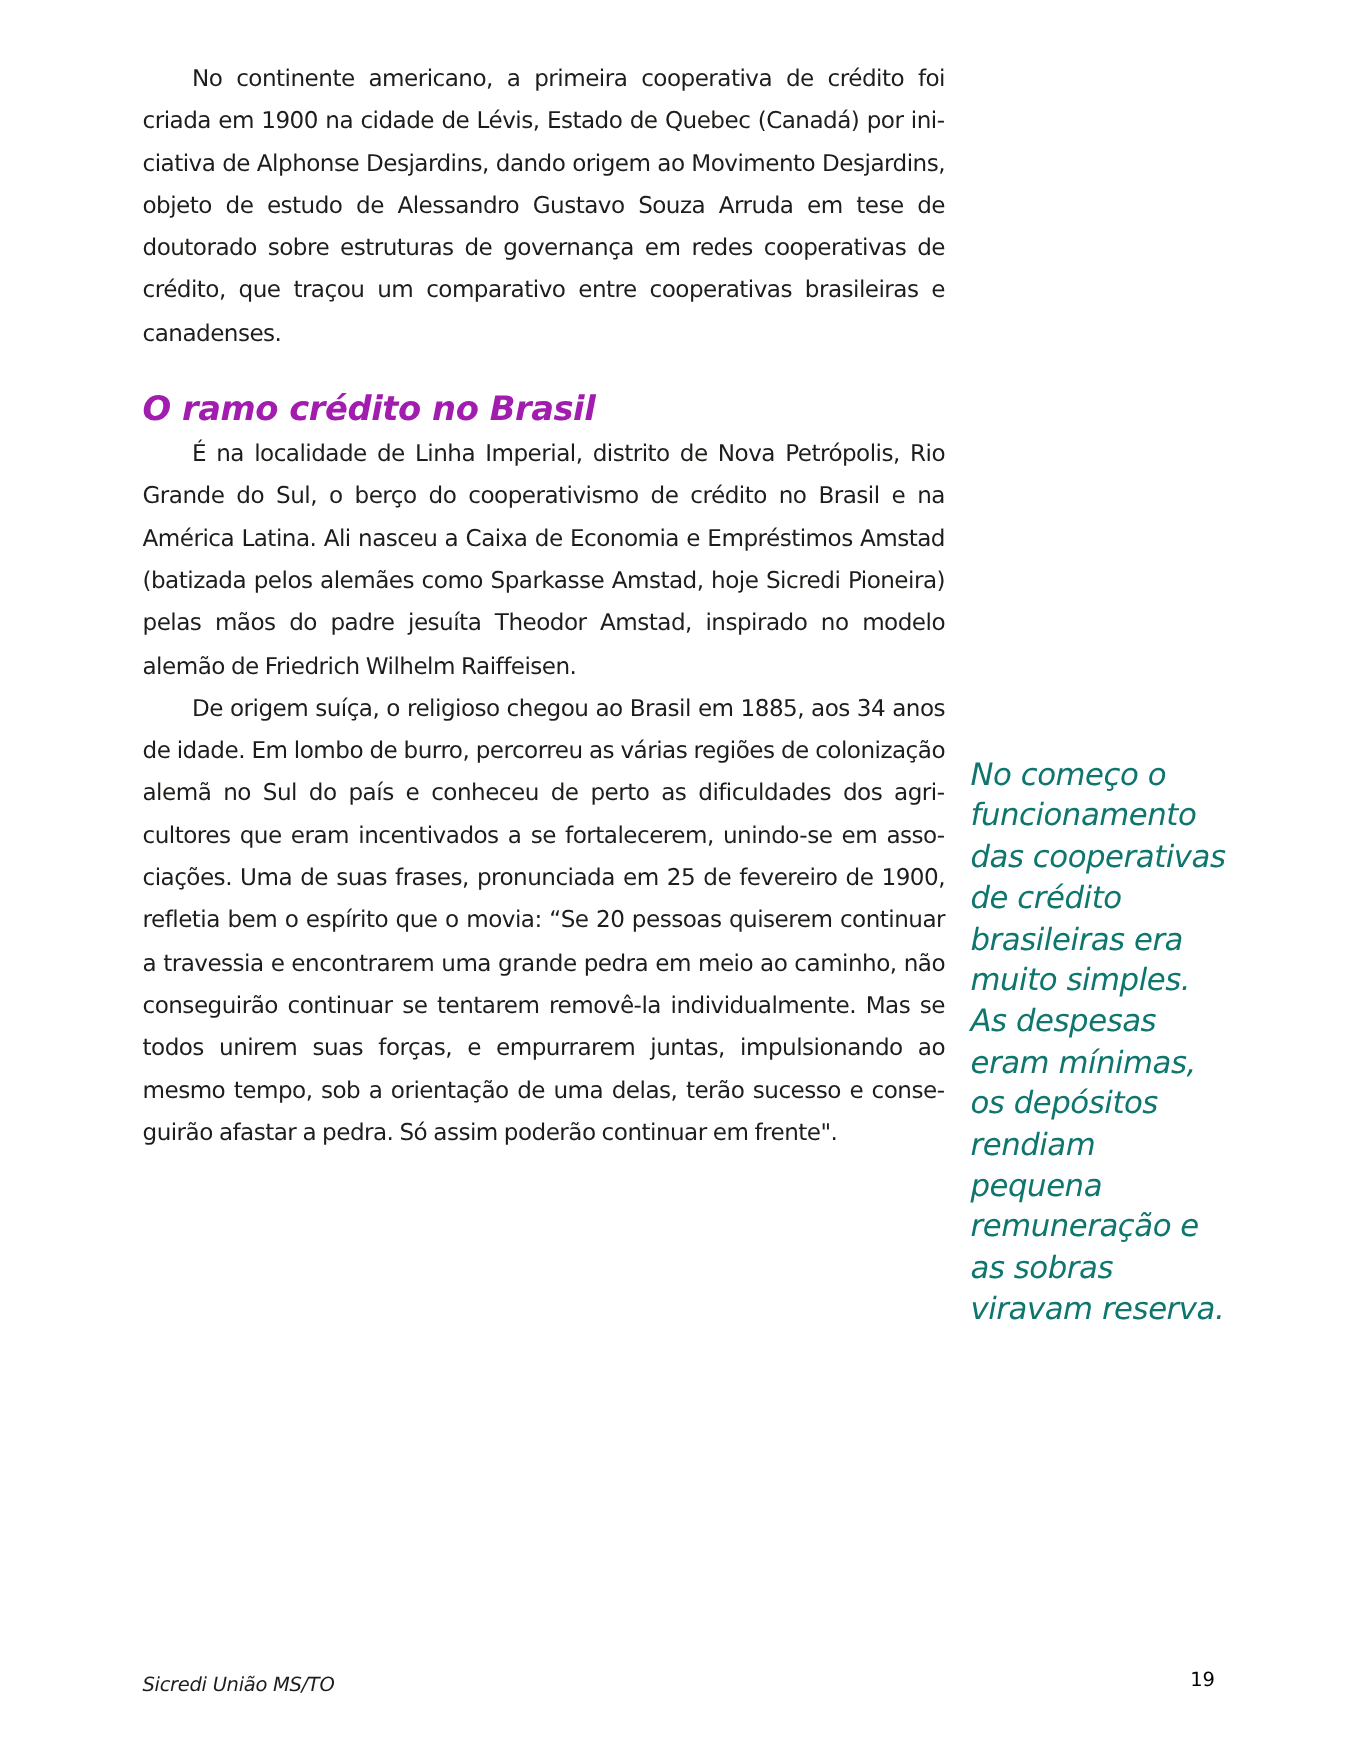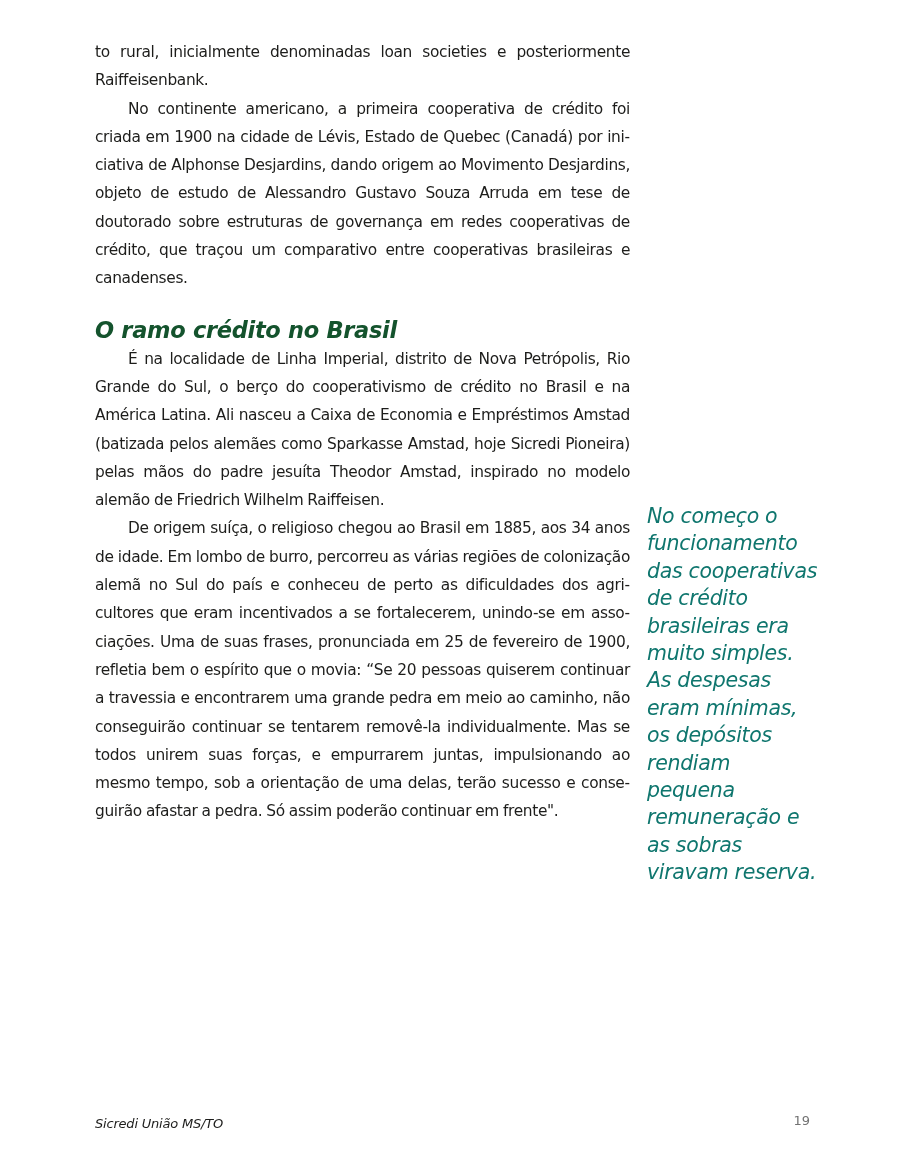--- a/index.html
+++ b/index.html
@@ -33,21 +33,21 @@
     .para.indent {
       text-indent: 33px;
     }
     .section-heading {
       margin: 22px 0 0 0;
       font-family: "DejaVu Sans", sans-serif;
       font-style: italic;
       font-weight: bold;
       font-size: 22.5px;
       line-height: 30px;
-      color: #14532d;
+      color: #a21caf;
       letter-spacing: -0.3px;
     }
     .sidebar-quote {
       position: absolute;
       left: 647px;
       top: 503px;
       width: 175px;
       font-family: "DejaVu Sans", sans-serif;
       font-style: italic;
       font-size: 20.5px;
@@ -65,28 +65,27 @@
       font-size: 13px;
       color: #1d1d1b;
       letter-spacing: -0.2px;
     }
     .footer-right {
       position: absolute;
       right: 89px;
       top: 1113px;
       font-family: "DejaVu Sans", sans-serif;
       font-size: 13px;
-      color: #737373;
+      color: #000000;
     }
   </style>
 </head>
 <body>
 
 <div class="main-column">
-  <p class="para">to rural, inicialmente denominadas loan societies e posteriormente Raiffeisenbank.</p>
   <p class="para indent">No continente americano, a primeira cooperativa de crédito foi criada em 1900 na cidade de Lévis, Estado de Quebec (Canadá) por ini­ciativa de Alphonse Desjardins, dando origem ao Movimento Desjar­dins, objeto de estudo de Alessandro Gustavo Souza Arruda em tese de doutorado sobre estruturas de governança em redes cooperativas de crédito, que traçou um comparativo entre cooperativas brasileiras e canadenses.</p>
 
   <h2 class="section-heading">O ramo crédito no Brasil</h2>
 
   <p class="para indent">É na localidade de Linha Imperial, distrito de Nova Petrópolis, Rio Grande do Sul, o berço do cooperativismo de crédito no Brasil e na América Latina. Ali nasceu a Caixa de Economia e Empréstimos Ams­tad (batizada pelos alemães como Sparkasse Amstad, hoje Sicredi Pioneira) pelas mãos do padre jesuíta Theodor Amstad, inspirado no modelo alemão de Friedrich Wilhelm Raiffeisen.</p>
   <p class="para indent">De origem suíça, o religioso chegou ao Brasil em 1885, aos 34 anos de idade. Em lombo de burro, percorreu as várias regiões de coloniza­ção alemã no Sul do país e conheceu de perto as dificuldades dos agri­cultores que eram incentivados a se fortalecerem, unindo-se em asso­ciações. Uma de suas frases, pronunciada em 25 de fevereiro de 1900, refletia bem o espírito que o movia: “Se 20 pessoas quiserem continuar a travessia e encontrarem uma grande pedra em meio ao caminho, não conseguirão continuar se tentarem removê-la individualmente. Mas se todos unirem suas forças, e empurrarem juntas, impulsionando ao mesmo tempo, sob a orientação de uma delas, terão sucesso e conse­guirão afastar a pedra. Só assim poderão continuar em frente".</p>
 </div>
 
 <p class="sidebar-quote">No começo o funcionamento das cooperativas de crédito brasileiras era muito simples. As despesas eram mínimas, os depósitos rendiam pequena remuneração e as sobras viravam reserva.</p>
 

